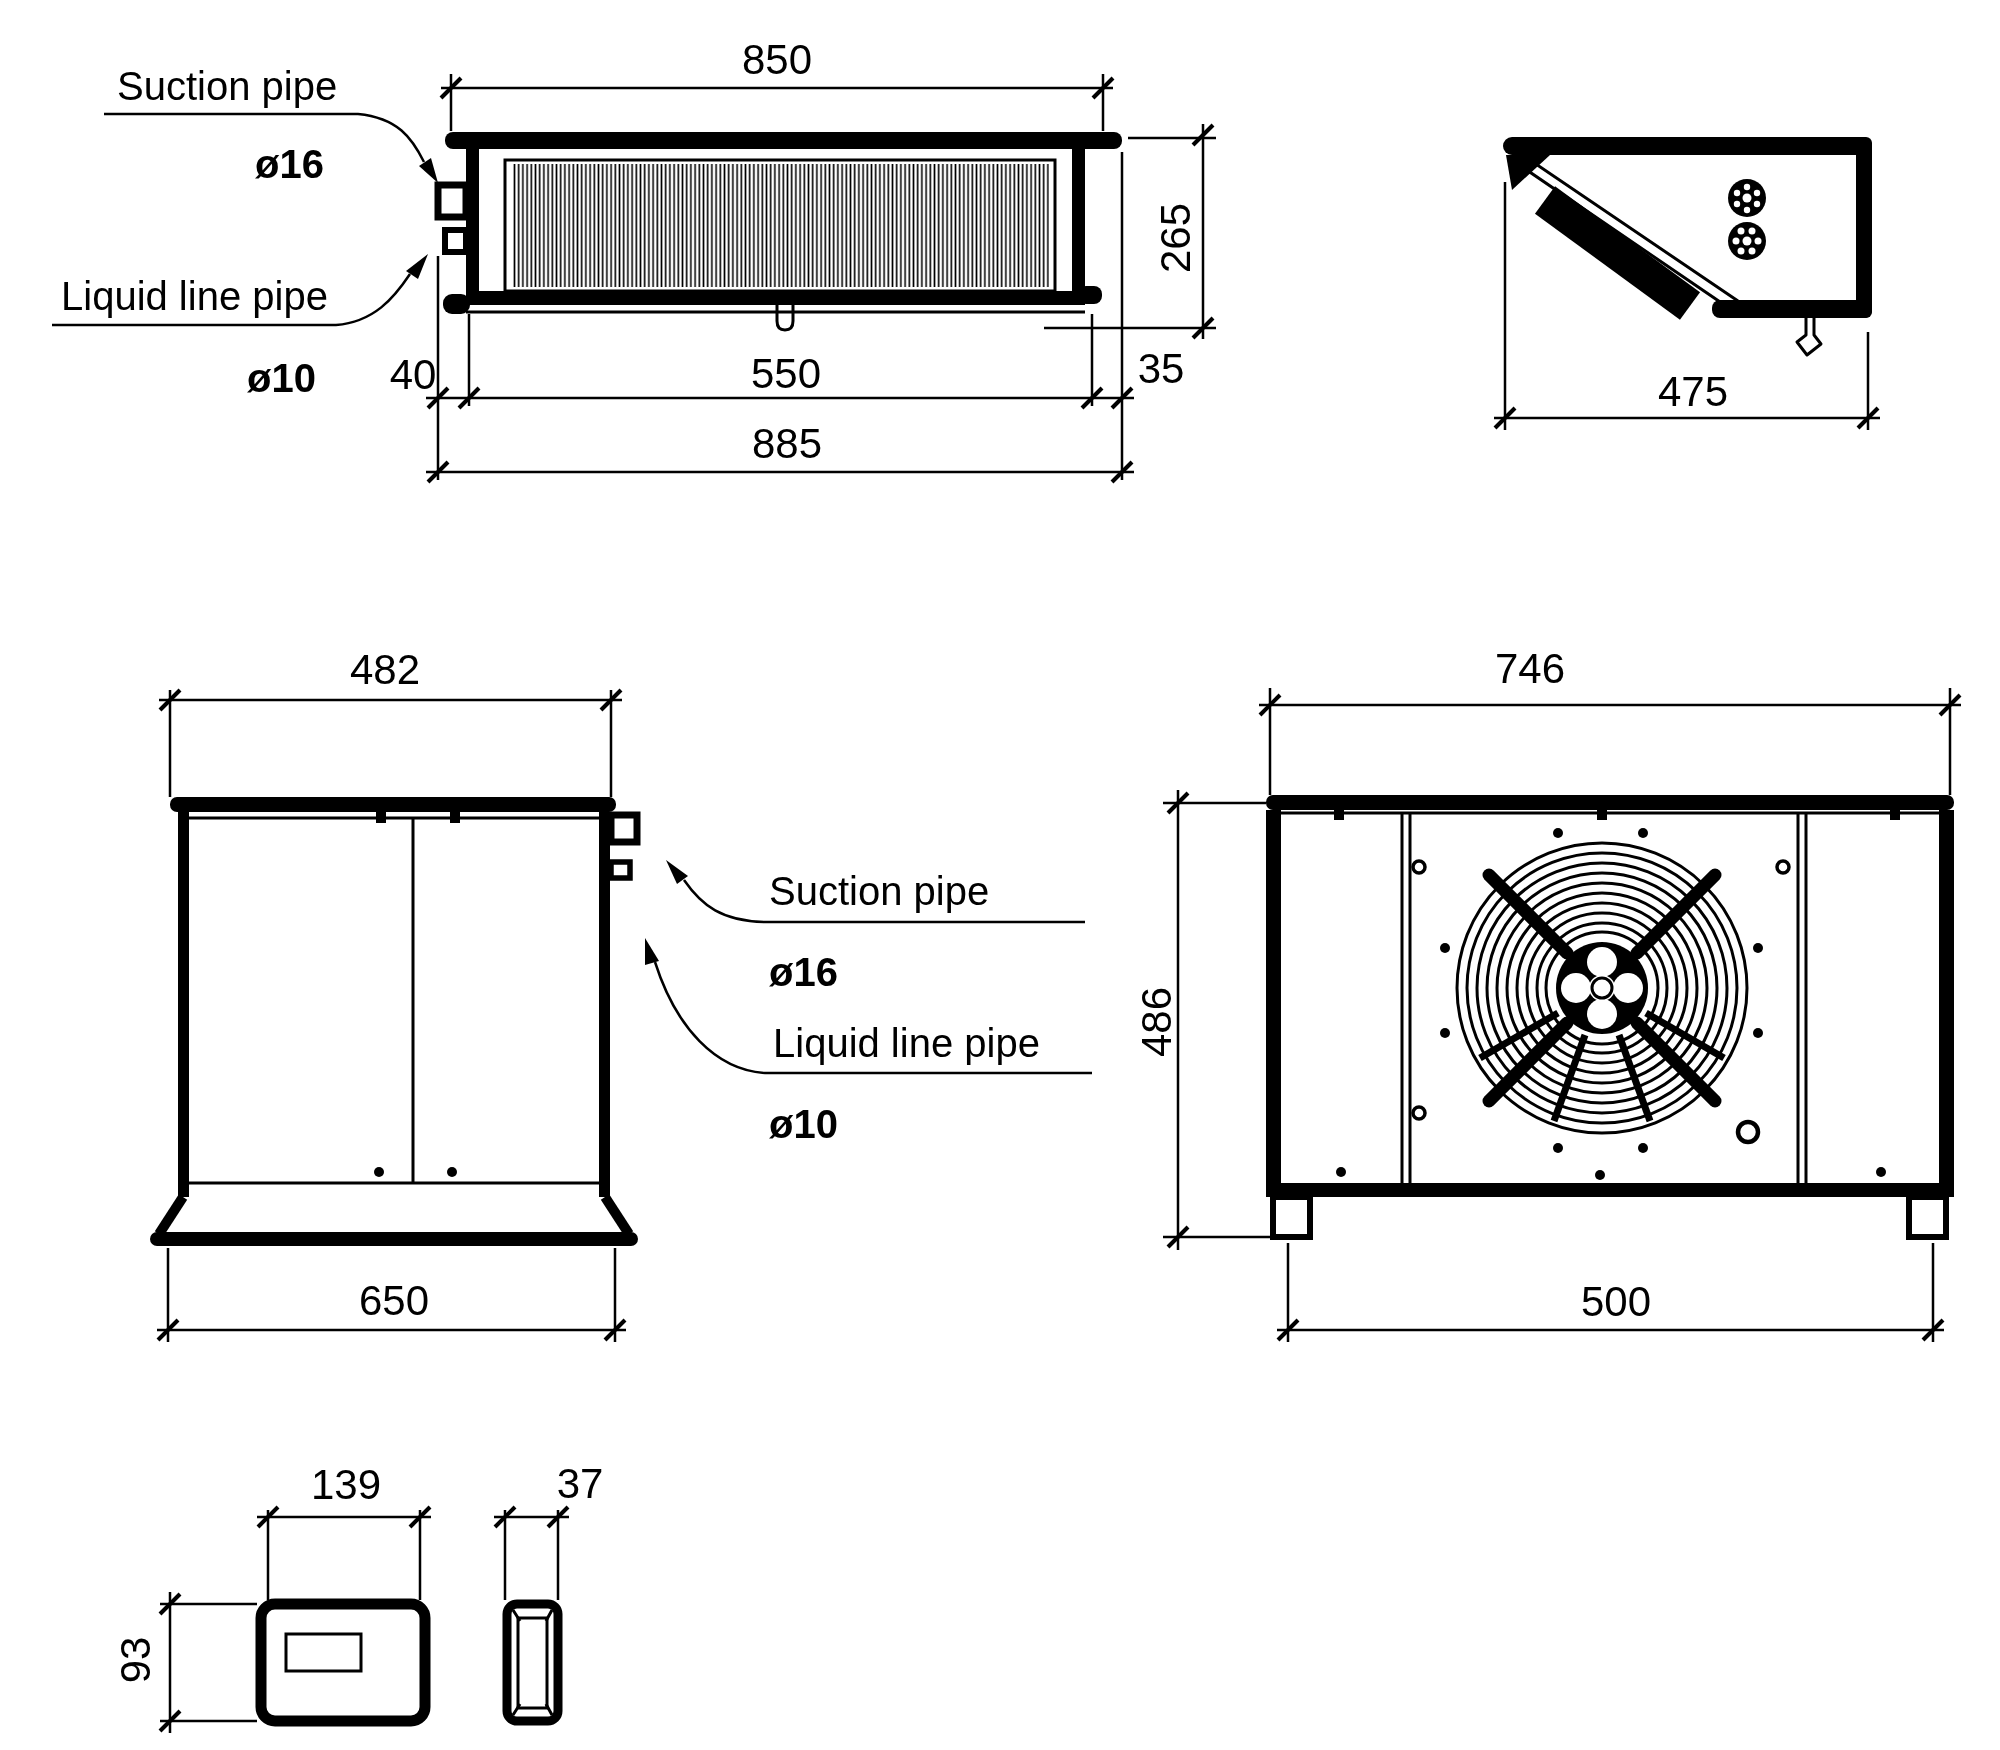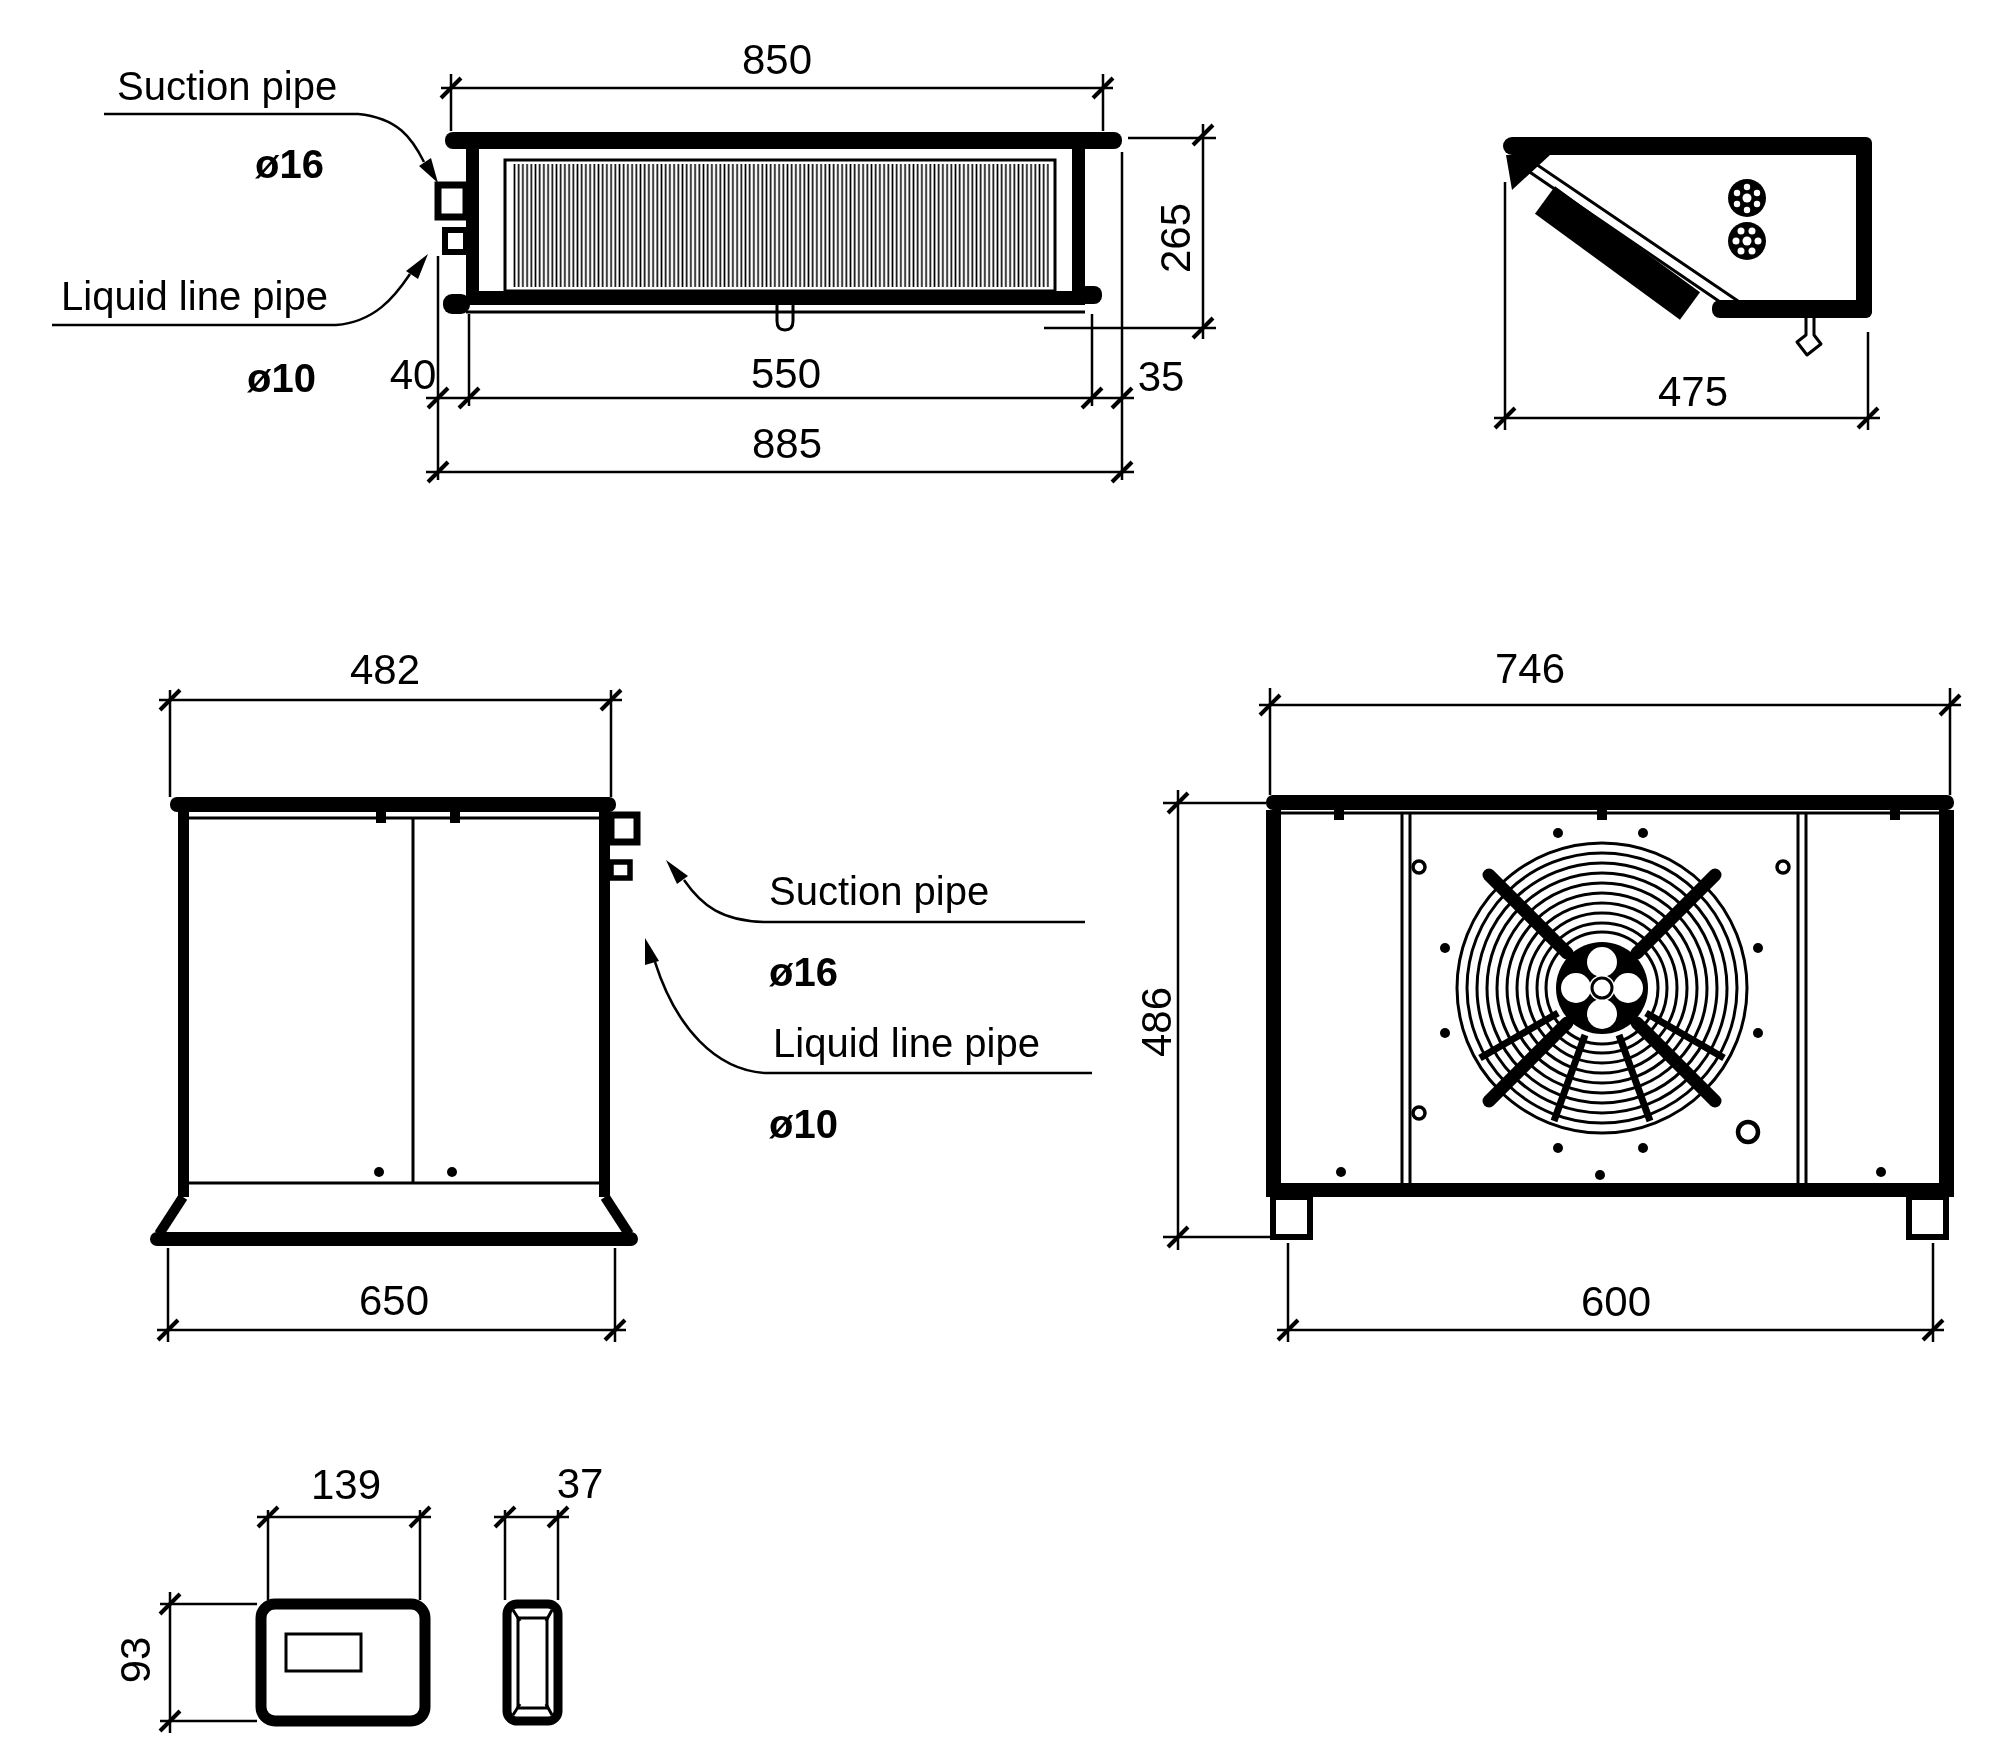--- a/index.html
+++ b/index.html
@@ -244,33 +244,33 @@
 
 <div class="txt lbl" style="left:117px;top:66px;">Suction pipe</div>
 <div class="txt dia" style="left:255px;top:124px;">ø16</div>
 <div class="txt lbl" style="left:61px;top:276px;">Liquid line pipe</div>
 <div class="txt dia" style="left:247px;top:338px;">ø10</div>
 
 <div class="txt dim" style="left:777px;top:60px;">850</div>
 <div class="txt dim vert" style="left:1176px;top:238px;">265</div>
 <div class="txt dim" style="left:413px;top:375px;">40</div>
 <div class="txt dim" style="left:786px;top:374px;">550</div>
-<div class="txt dim" style="left:1161px;top:377px;">35</div>
+<div class="txt dim" style="left:1161px;top:369px;">35</div>
 <div class="txt dim" style="left:787px;top:444px;text-align:center;">885</div>
 
 <div class="txt dim" style="left:1693px;top:392px;">475</div>
 
 <div class="txt dim" style="left:385px;top:670px;">482</div>
 <div class="txt dim" style="left:394px;top:1301px;">650</div>
 <div class="txt lbl" style="left:769px;top:871px;">Suction pipe</div>
 <div class="txt dia" style="left:769px;top:932px;">ø16</div>
 <div class="txt lbl" style="left:773px;top:1023px;">Liquid line pipe</div>
 <div class="txt dia" style="left:769px;top:1084px;">ø10</div>
 
 <div class="txt dim" style="left:1530px;top:669px;text-align:center;">746</div>
 <div class="txt dim vert" style="left:1157px;top:1022px;">486</div>
-<div class="txt dim" style="left:1616px;top:1302px;">600</div>
+<div class="txt dim" style="left:1616px;top:1302px;">500</div>
 
 <div class="txt dim" style="left:346px;top:1485px;">139</div>
 <div class="txt dim" style="left:580px;top:1484px;">37</div>
 <div class="txt dim vert" style="left:136px;top:1660px;">93</div>
 
 </div>
 
 </body></html>

